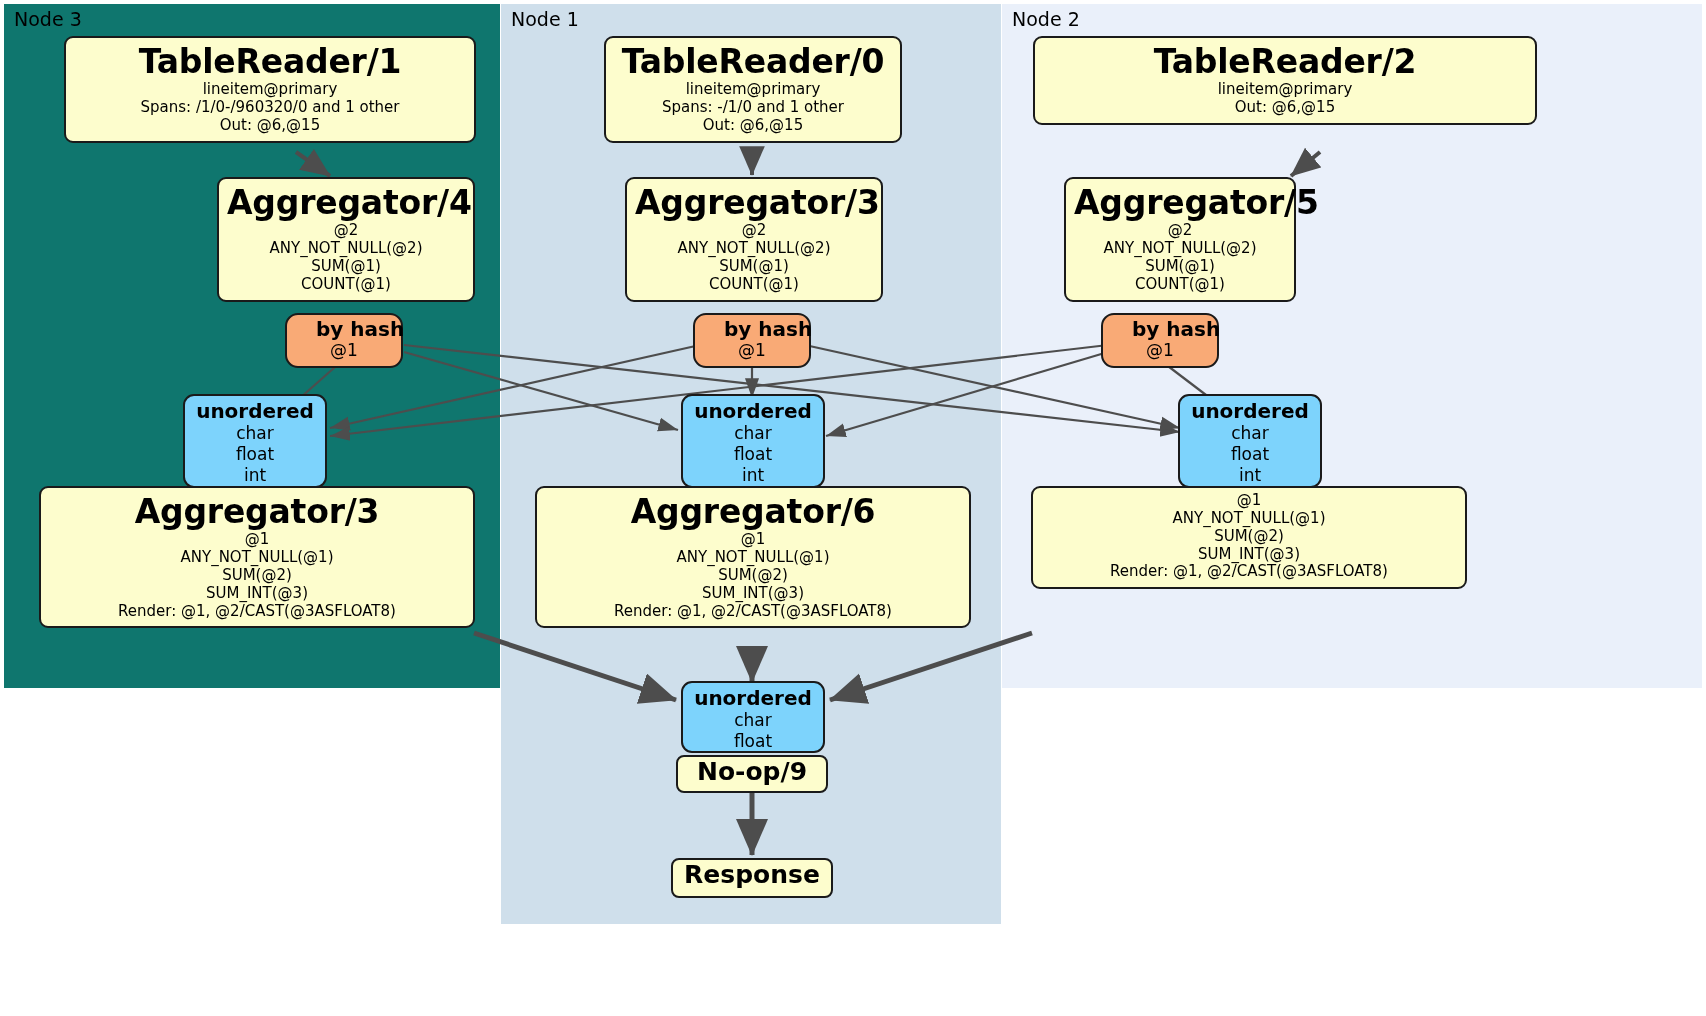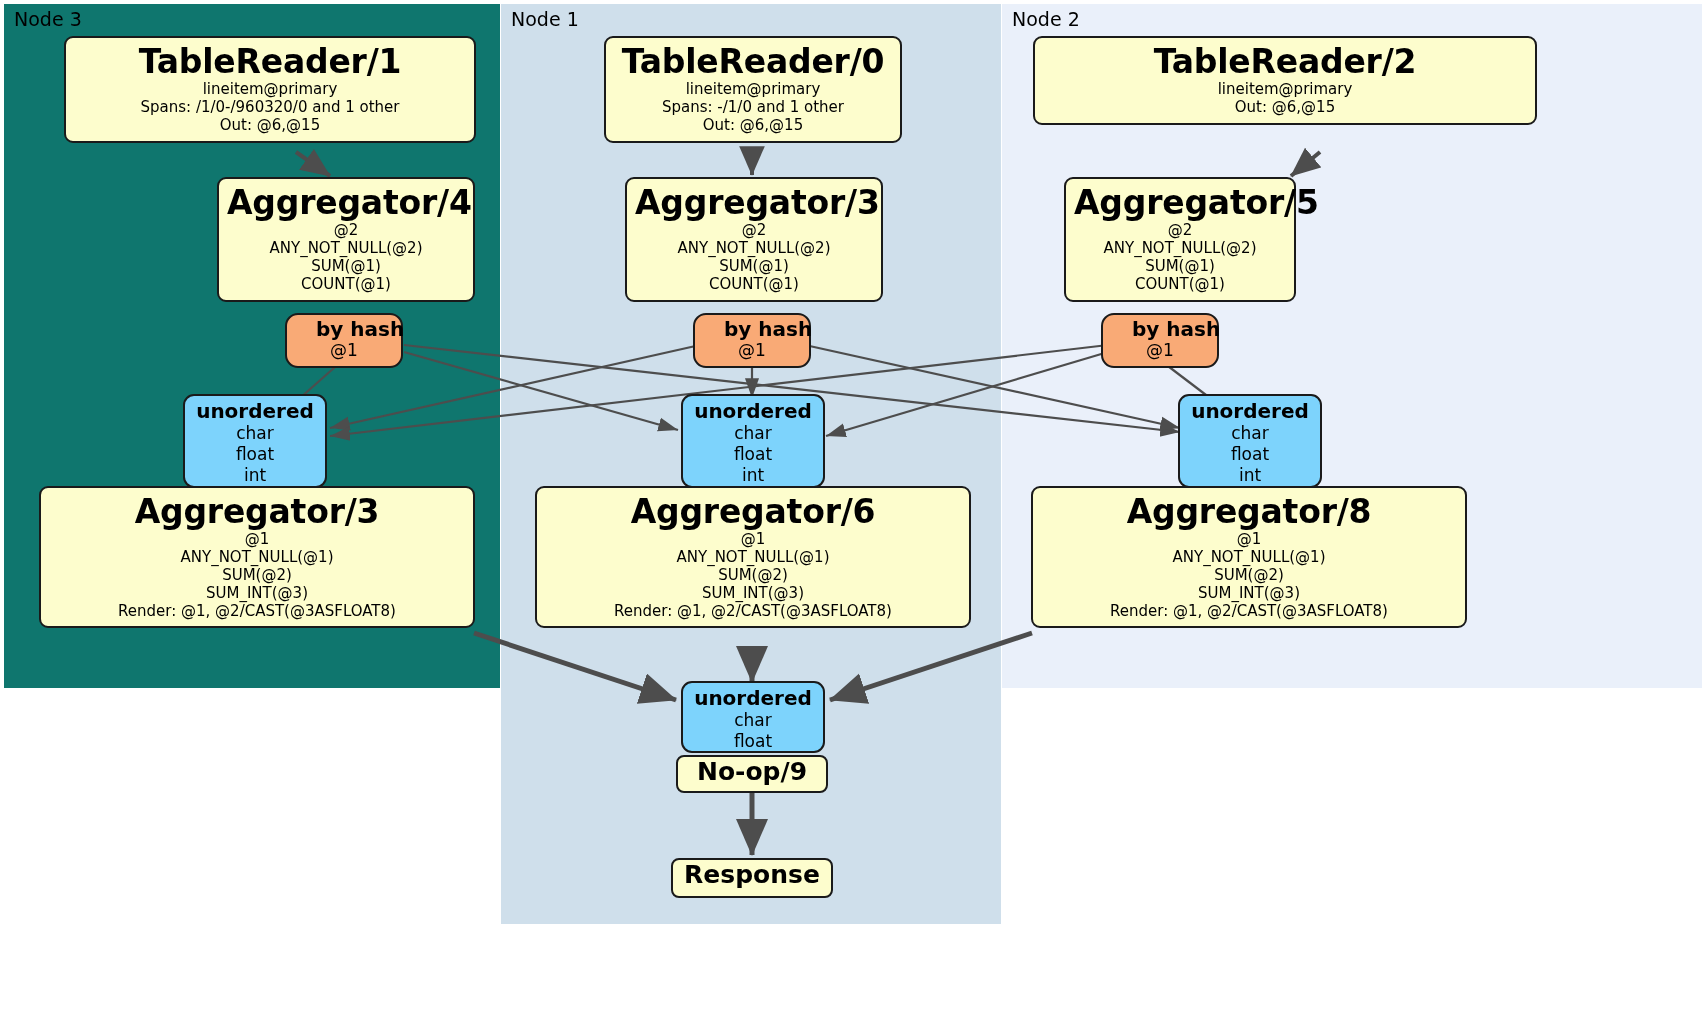--- a/index.html
+++ b/index.html
@@ -277,21 +277,20 @@
   <div class="proc" style="left:535px; top:486px; width:436px;">
     <div class="ttl">Aggregator/6</div>
     <div class="ln">@1</div>
     <div class="ln">ANY_NOT_NULL(@1)</div>
     <div class="ln">SUM(@2)</div>
     <div class="ln">SUM_INT(@3)</div>
     <div class="ln">Render: @1, @2/CAST(@3ASFLOAT8)</div>
   </div>
 
   <div class="proc" style="left:1031px; top:486px; width:436px;">
-    <div class="ttl">Aggregator/8</div>
     <div class="ln">@1</div>
     <div class="ln">ANY_NOT_NULL(@1)</div>
     <div class="ln">SUM(@2)</div>
     <div class="ln">SUM_INT(@3)</div>
     <div class="ln">Render: @1, @2/CAST(@3ASFLOAT8)</div>
   </div>
 
   <div class="sync" style="left:681px; top:681px; width:144px; height:72px;">
     <div class="ttl">unordered</div>
     <div class="ln">char</div>

